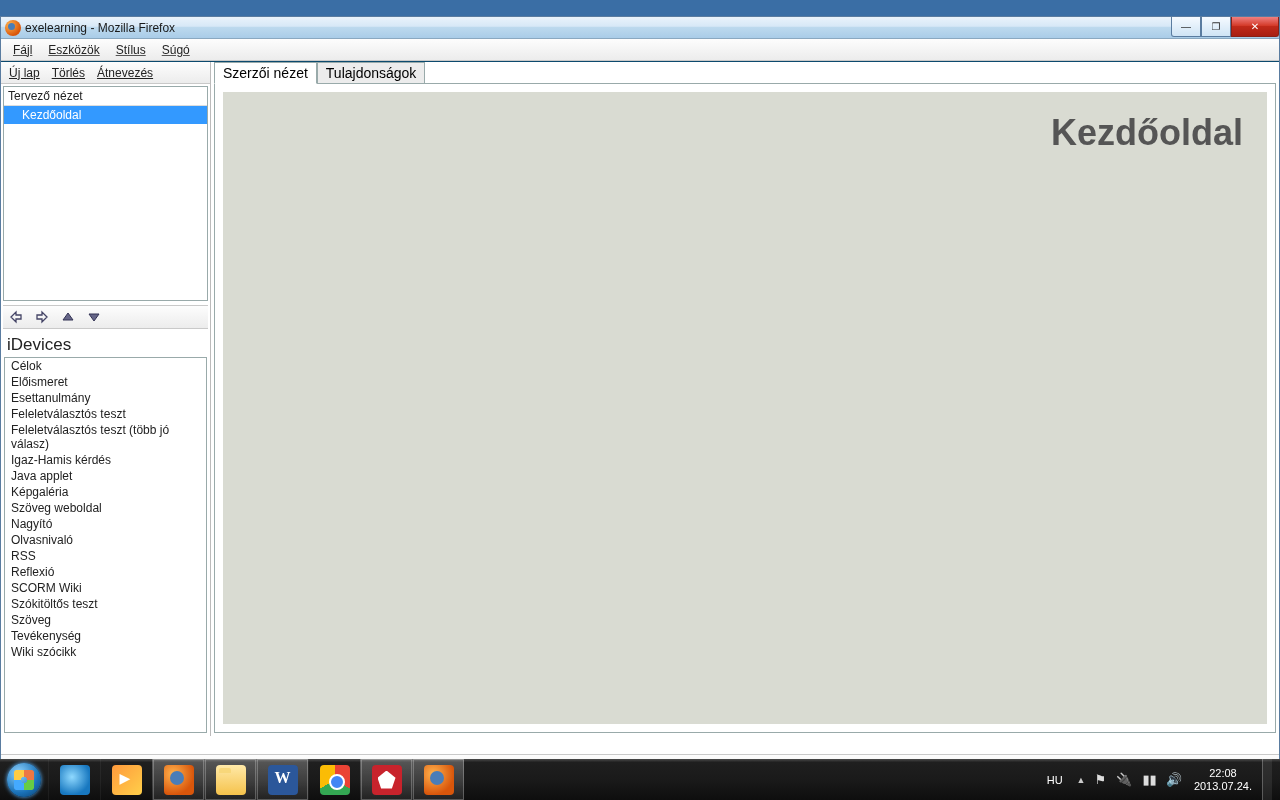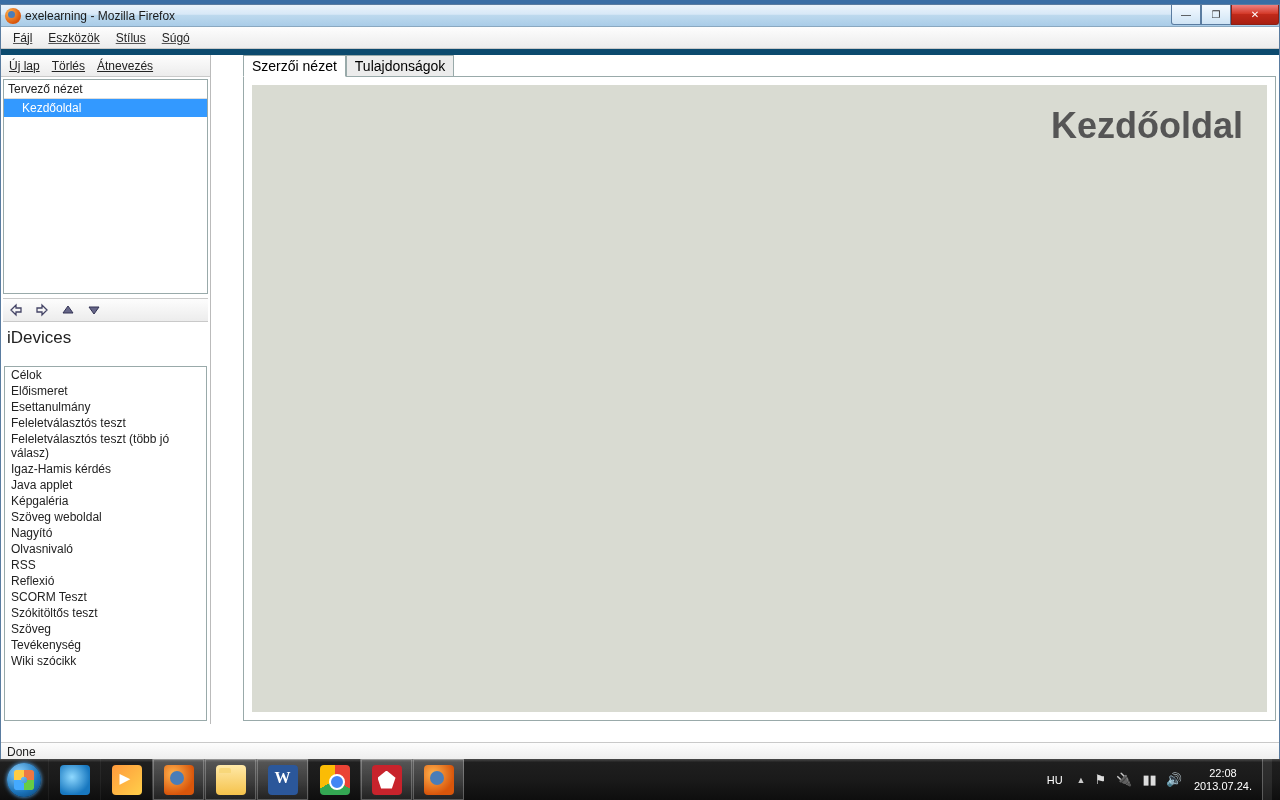--- a/index.html
+++ b/index.html
@@ -1,51 +1,51 @@
 <!DOCTYPE html>
 <html><head>
 <meta charset="utf-8">
 <style>
   * { margin: 0; padding: 0; box-sizing: border-box; font-family: "Segoe UI", Tahoma, sans-serif; }
   html, body { width: 1280px; height: 800px; overflow: hidden; background: #3a6ea5; }
   
   
-  .window { position: absolute; top: 4px; left: 0; width: 1280px; height: 759px; background: #fff; border: 1px solid #5a7ca0; display: flex; flex-direction: column; }
+  .window { position: absolute; top: 16px; left: 0; width: 1280px; height: 759px; background: #fff; border: 1px solid #5a7ca0; display: flex; flex-direction: column; }
   .titlebar { height: 22px; background: linear-gradient(to bottom, #eaf3fb 0%, #d7e8f7 45%, #bedaee 46%, #a9cce8 100%); display: flex; align-items: center; padding-left: 4px; border-bottom: 1px solid #8aa8c0; }
   .titlebar .ff-icon { width: 16px; height: 16px; border-radius: 50%; background: radial-gradient(circle at 30% 30%, #ffb24d, #d9560b 70%); margin-right: 4px; position: relative; }
   .titlebar .ff-icon::after{content:"";position:absolute;left:3px;top:3px;width:7px;height:7px;border-radius:50%;background:#4a7db8;}
   .titlebar .title { font-size: 12px; color: #1a1a1a; }
   .win-controls { margin-left: auto; display: flex; height: 100%; }
   .win-btn { width: 30px; height: 20px; margin-top:0; display:flex; align-items:center; justify-content:center; border:1px solid #5a7ca0; border-top:none; font-size:10px; color:#333; background:linear-gradient(to bottom,#f5faff,#cfe4f5);}
   .win-btn.min{border-radius:0 0 0 3px;}
   .win-btn.max{}
   .win-btn.close { width: 48px; background: linear-gradient(to bottom,#f08080,#d43b2a 45%,#c22a1a 46%,#a81f12); color:#fff; border-radius:0 0 3px 0; border-color:#8a2015;}
   
   
   .menubar { height: 22px; background: linear-gradient(to bottom,#fdfdfd,#ececec); border-bottom:1px solid #c9c9c9; display:flex; align-items:center; padding:0 4px; font-size:12px; color:#222;}
   .menubar span { padding: 2px 8px; text-decoration: underline; text-decoration-color: #555; text-underline-offset: 1px; cursor:default;}
   
   
-  .app-body { flex:1; display:flex; background:#fff; border-top:6px solid #0c4a6e;gap:29px; }
+  .app-body { flex:1; display:flex; background:#fff; border-top:1px solid #0c4a6e; }
   
   .sidebar { width: 210px; display:flex; flex-direction:column; border-right:1px solid #bbb; }
   
   .page-actions { height:22px; background:linear-gradient(to bottom,#fdfdfd,#ececec); border-bottom:1px solid #c9c9c9; display:flex; align-items:center; font-size:12px; color:#222; padding:0 2px;}
   .page-actions span { padding:2px 6px; text-decoration:underline; cursor:default;}
   
   .outline-panel { height: 215px; border:1px solid #9aa; margin:2px; background:#fff; overflow:auto;}
   .outline-header { font-size:12px; padding:2px 4px; color:#222; border-bottom:1px solid #ddd;}
   .outline-item { font-size:12px; padding:2px 4px 2px 18px; color:#fff; background:#3399ff; }
   
   .nav-arrows { height:24px; background:linear-gradient(to bottom,#fdfdfd,#ececec); border-top:1px solid #c9c9c9; border-bottom:1px solid #c9c9c9; display:flex; align-items:center; gap:12px; padding:0 6px; margin:2px;}
   .arrow { width:14px; height:14px; display:inline-block; position:relative; }
   .arrow svg{width:14px;height:14px;}
   
   .idevices-label { font-size:17px; padding:4px 4px 2px 6px; color:#222; }
-  .idevices-list { flex:1; margin:16px 3px 3px 3px; border:1px solid #9aa; background:#fff; overflow:auto;}
+  .idevices-list { flex:1; margin:0 3px 3px 3px; border:1px solid #9aa; background:#fff; overflow:auto;}
   .idevices-list div { font-size:12px; padding:1px 6px; color:#222; cursor:default;}
   
   .main-area { flex:1; display:flex; flex-direction:column; padding:2px 3px 3px 3px;}
   .tabs { height:20px; display:flex; align-items:flex-end; border-bottom:1px solid #9aa; }
   .tab { font-size:14px; padding:2px 8px; border:1px solid #9aa; border-bottom:none; background:#ececec; margin-right:0px; cursor:default;}
   .tab.active { background:#fff; border-bottom:1px solid #fff; position:relative; top:1px;}
   .content-pane { flex:1; border:1px solid #9aa; border-top:none; background:#fff; padding:8px;}
   .page-canvas { width:100%; height:100%; background:#d9dbd2; position:relative;}
   .page-heading { position:absolute; top:20px; right:24px; color:#555; font-size:36px; font-weight:bold; font-family: Arial, sans-serif;}
   
@@ -145,21 +145,21 @@
           <div>Feleletválasztós teszt</div>
           <div>Feleletválasztós teszt (több jó válasz)</div>
           <div>Igaz-Hamis kérdés</div>
           <div>Java applet</div>
           <div>Képgaléria</div>
           <div>Szöveg weboldal</div>
           <div>Nagyító</div>
           <div>Olvasnivaló</div>
           <div>RSS</div>
           <div>Reflexió</div>
-          <div>SCORM Teszt</div>
+          <div>SCORM Wiki</div>
           <div>Szókitöltős teszt</div>
           <div>Szöveg</div>
           <div>Tevékenység</div>
           <div>Wiki szócikk</div>
         </div>
 
     </div>
 
     <div class="main-area">
       <div class="tabs">

